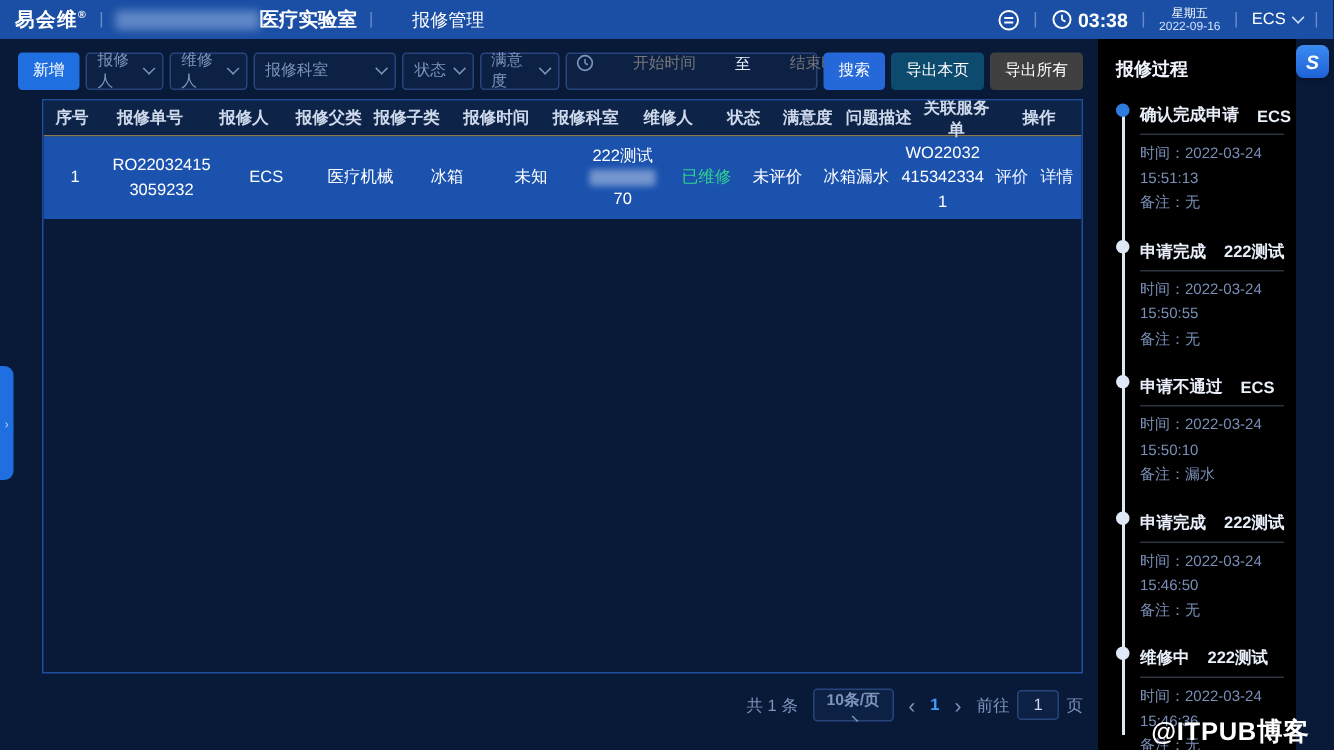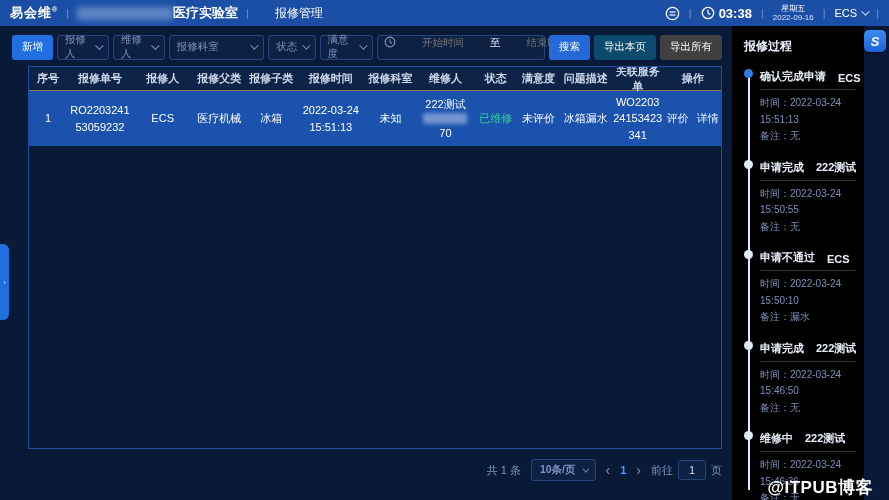--- a/index.html
+++ b/index.html
@@ -79,21 +79,21 @@
   .status-ok { color:#2ed48e; }
   .cell-blur { width:44px; height:11px; border-radius:2px; margin:1px 0;
                background:rgba(190,205,235,.55); filter:blur(2px); }
   .actions { flex-direction:row; gap:8px; }
   .action-link { color:#eaf2ff; cursor:pointer; white-space:nowrap; }
   
   .pagination { display:flex; align-items:center; justify-content:flex-end;
                 gap:10px; margin-top:10px; font-size:11px; color:#7e94bc; }
   .pg-size { height:22px; border:1px solid #27457d; border-radius:3px; background:#0d2145;
              display:flex; align-items:center; gap:6px; padding:0 8px; font-size:10.5px;
-             font-weight:bold; cursor:pointer; }
+             font-weight:bold; cursor:pointer;flex-direction:column; }
   .pg-size .chev { border-color:#7e94bc; width:5px; height:5px; }
   .pg-arrow { font-size:14px; cursor:pointer; color:#7e94bc; }
   .pg-cur { color:#409eff; font-weight:bold; cursor:pointer; }
   .pg-goto { display:flex; align-items:center; gap:5px; }
   .pg-input { width:28px; height:20px; background:#0d2145; border:1px solid #27457d;
               border-radius:3px; color:#cfd9ec; text-align:center; font-size:11px; outline:none;
               font-family:"Liberation Sans","DejaVu Sans",sans-serif; }
   
   .panel { width:132px; margin-left:4px; background:#000000; height:474px;
            padding:12px 8px 0 12px; overflow:hidden; position:relative; }
@@ -230,21 +230,20 @@
         <div class="th c12">操作</div>
       </div>
       <div class="trow">
         <div class="td c0">1</div>
         <div class="td c1">RO220324153059232</div>
         <div class="td c2">
           <span>ECS</span>
         </div>
         <div class="td c3">医疗机械</div>
         <div class="td c4">冰箱</div>
-        <div class="td c5">2022-03-24 15:51:13</div>
         <div class="td c6">未知</div>
         <div class="td c7">
           <span>222测试</span>
           <span class="cell-blur"></span>
           <span>70</span>
         </div>
         <div class="td c8 status-ok">已维修</div>
         <div class="td c9">未评价</div>
         <div class="td c10">冰箱漏水</div>
         <div class="td c11">WO220324153423341</div>

